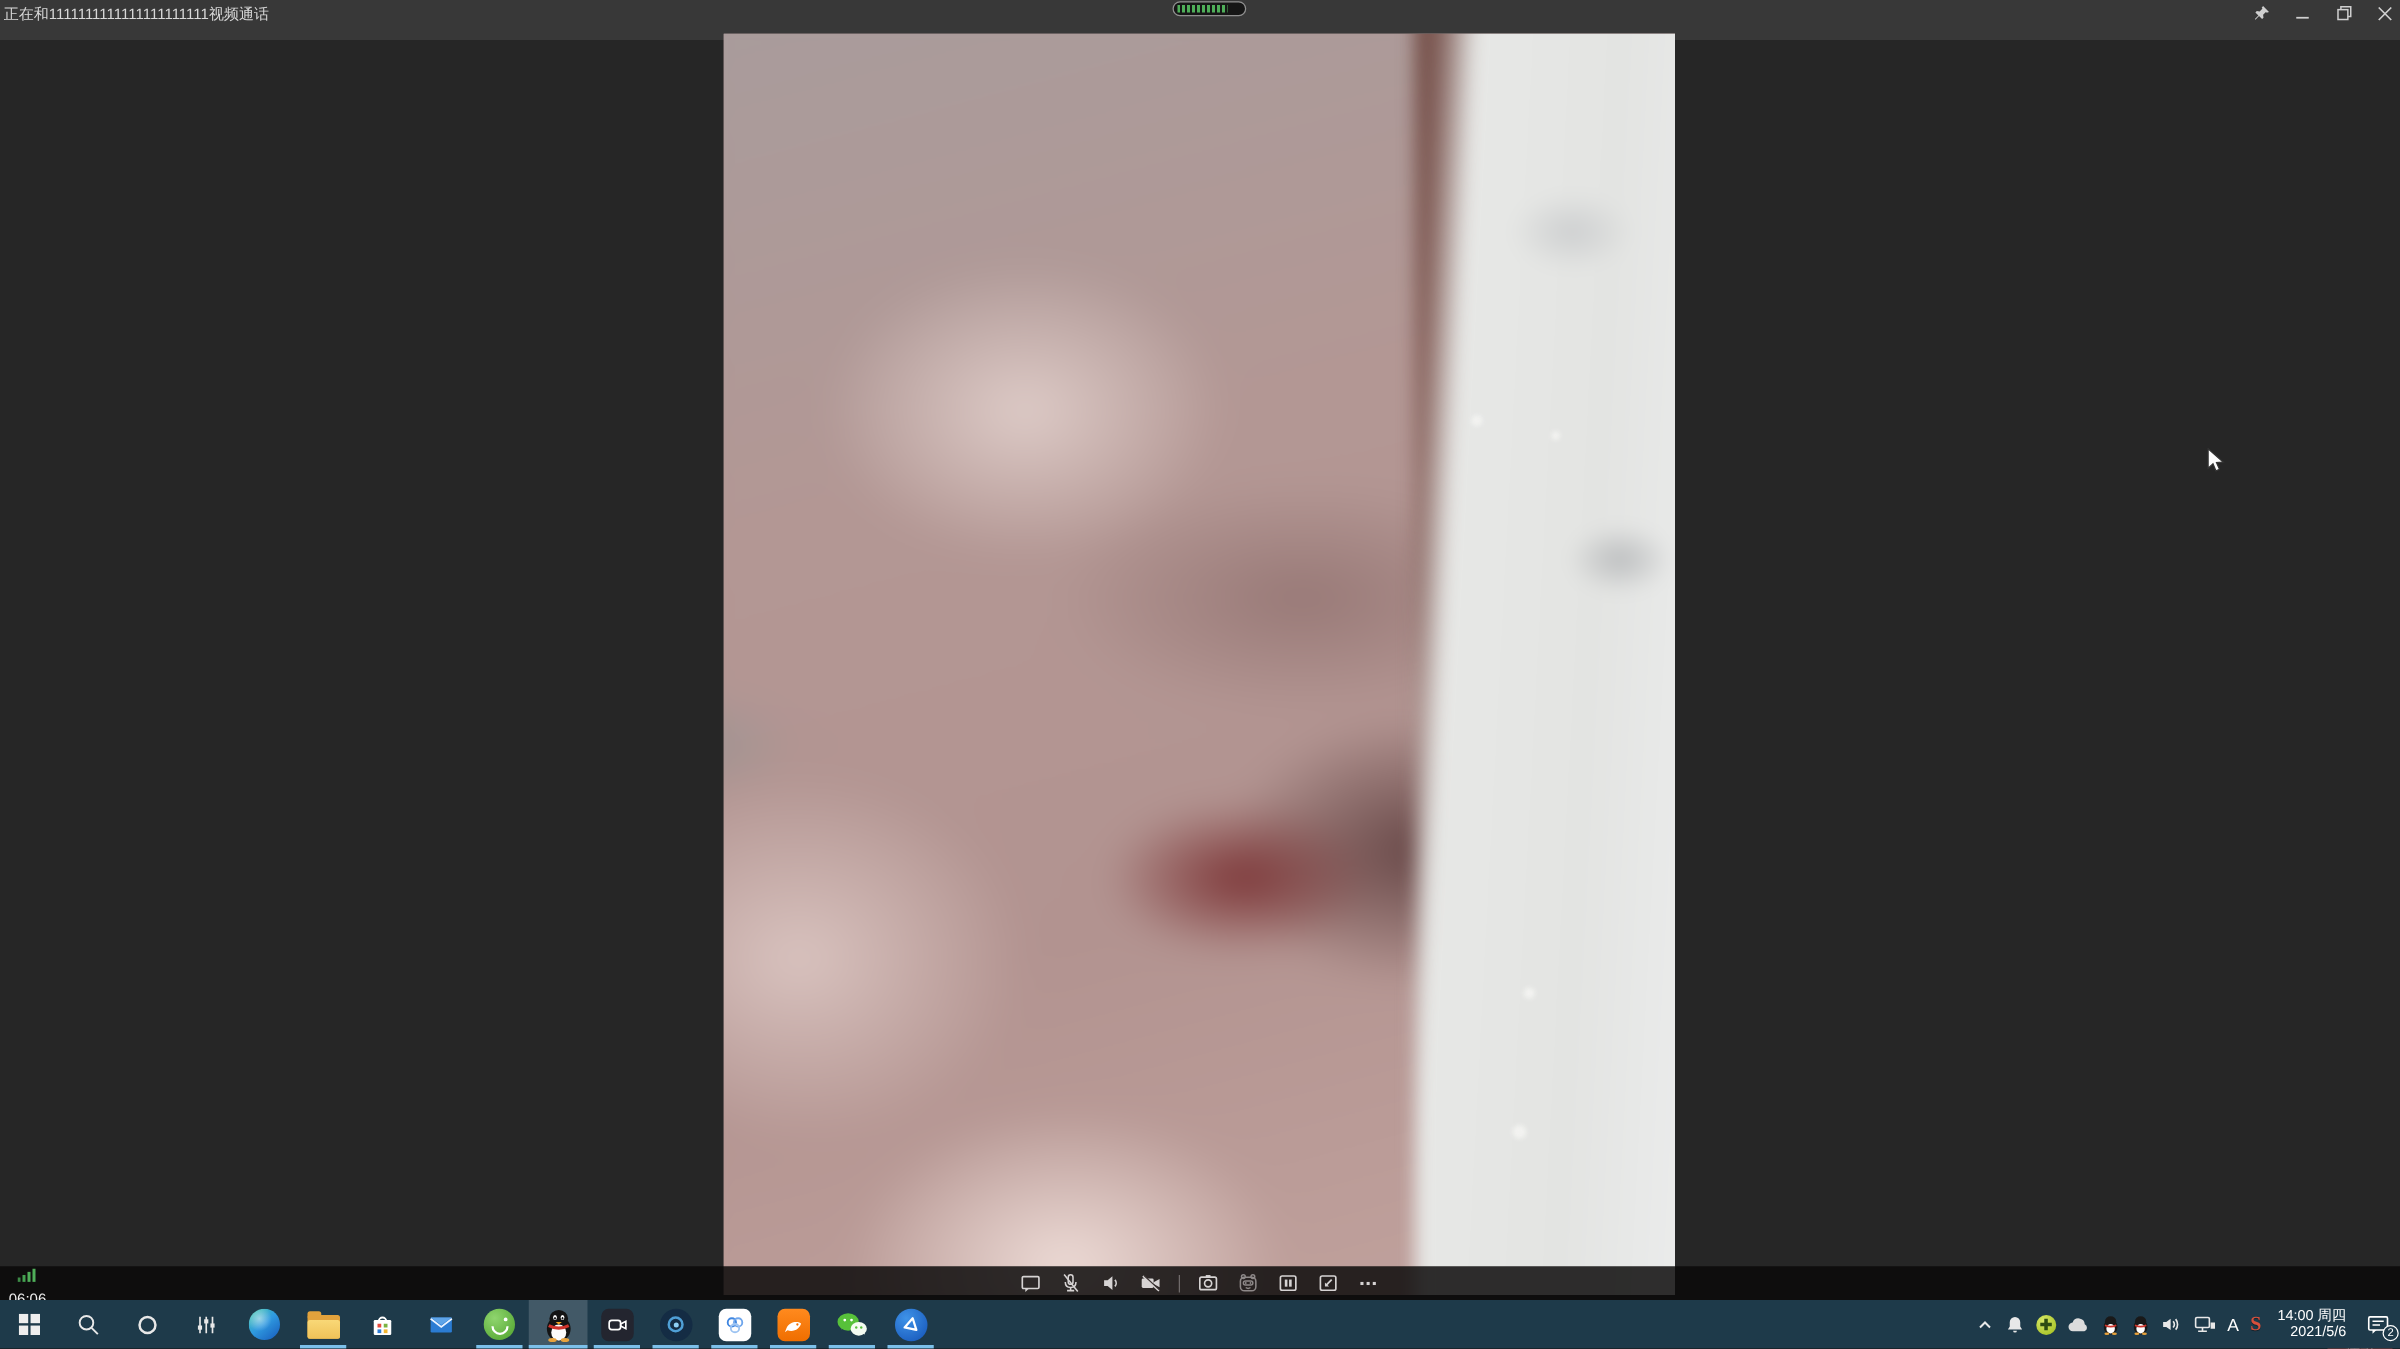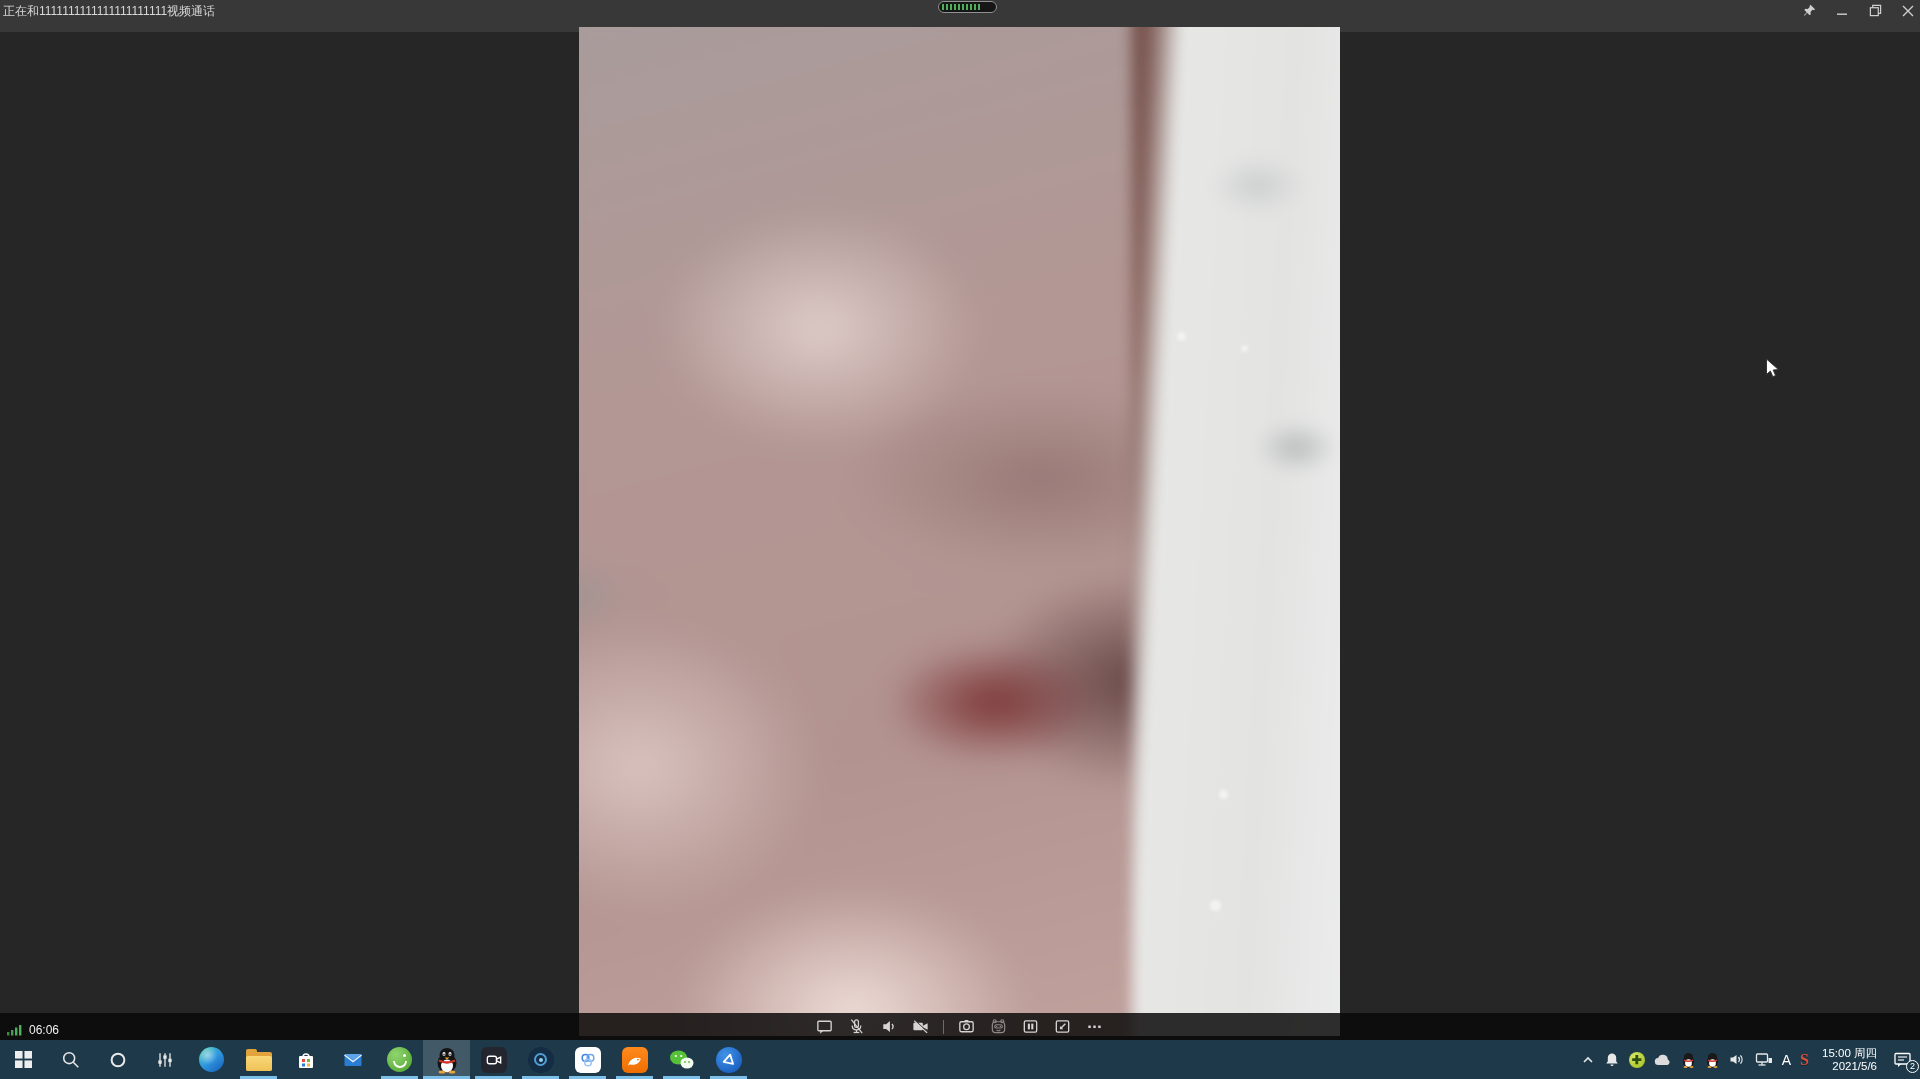--- a/index.html
+++ b/index.html
@@ -31,21 +31,21 @@
   .video-fabric { position:absolute; top:-20px; bottom:-20px; right:-20px; width:30%; filter:blur(7px);
     background-image:
       radial-gradient(ellipse 60px 40px at 72% 42%, rgba(178,180,182,.8), rgba(178,180,182,0) 70%),
       radial-gradient(ellipse 70px 45px at 55% 17%, rgba(196,198,200,.7), rgba(196,198,200,0) 70%),
       linear-gradient(93deg, rgba(104,62,54,.95) 0%, rgba(104,62,54,.55) 8%, #e7e8e6 18%, #e3e4e2 60%, #eceded 100%);
   }
   .droplet { position:absolute; width:9px; height:9px; border-radius:50%; background:#f4f4f2; filter:blur(1.5px); opacity:.9; }
 
   
   .bottom-bar { position:absolute; left:0; top:1013px; width:1920px; height:27px; background:rgba(10,8,8,0.84); }
-  .call-timer { position:absolute; left:7px; top:0; height:33px; display:flex; align-items:center; gap:6px; }
+  .call-timer { position:absolute; left:7px; top:0; height:33px; display:flex; align-items:center; gap:6px;flex-direction:column; }
   .timer-text { color:#f0f0f0; font-size:12px; }
   .controls { position:absolute; left:579px; top:0; width:761px; height:27px; display:flex; align-items:center; justify-content:center; gap:13px; }
   .ctl { width:19px; height:19px; display:flex; align-items:center; justify-content:center; }
   .ctl-divider { width:1px; height:14px; background:#6f6a6a; }
   .hangup-btn { position:absolute; right:6px; top:3px; width:52px; height:21px; background:#c04b45; border-radius:4px; color:#f3dbd9; font-size:12px; display:flex; align-items:center; justify-content:center;margin-top:48px; }
 
   
   .taskbar { position:absolute; left:0; top:1040px; width:1920px; height:39px; background:#1e3a4a; display:flex; }
   .tb-left { display:flex; height:39px; }
   .tb-btn { position:relative; width:47px; height:39px; display:flex; align-items:center; justify-content:center; }
@@ -411,21 +411,21 @@
         <svg width="18" height="15" viewBox="0 0 18 15">
             <rect x="1.5" y="2" width="11" height="8" rx="1" fill="none" stroke="#e8e8e8" stroke-width="1.3"></rect>
             <line x1="7" y1="10" x2="7" y2="13" stroke="#e8e8e8" stroke-width="1.3"></line>
             <line x1="3.5" y1="13" x2="10.5" y2="13" stroke="#e8e8e8" stroke-width="1.3"></line>
             <rect x="13.5" y="6" width="3.5" height="5" fill="#e8e8e8"></rect>
           </svg>
       </div>
       <div class="tray-icon ime-a">A</div>
       <div class="tray-icon sogou-s">S</div>
       <div class="clock">
-        <div>15:00 周四</div>
+        <div>14:00 周四</div>
         <div>2021/5/6</div>
       </div>
       <div class="action-center">
         <svg width="20" height="18" viewBox="0 0 20 18">
             <rect x="2" y="2.5" width="15" height="10.5" rx="1" fill="none" stroke="#fff" stroke-width="1.3"></rect>
             <line x1="5" y1="6" x2="14" y2="6" stroke="#fff" stroke-width="1.1"></line>
             <line x1="5" y1="9" x2="11" y2="9" stroke="#fff" stroke-width="1.1"></line>
             <path d="M5 13v3l3.2-3z" fill="#fff"></path>
           </svg>
         <div class="ac-badge">2</div>

